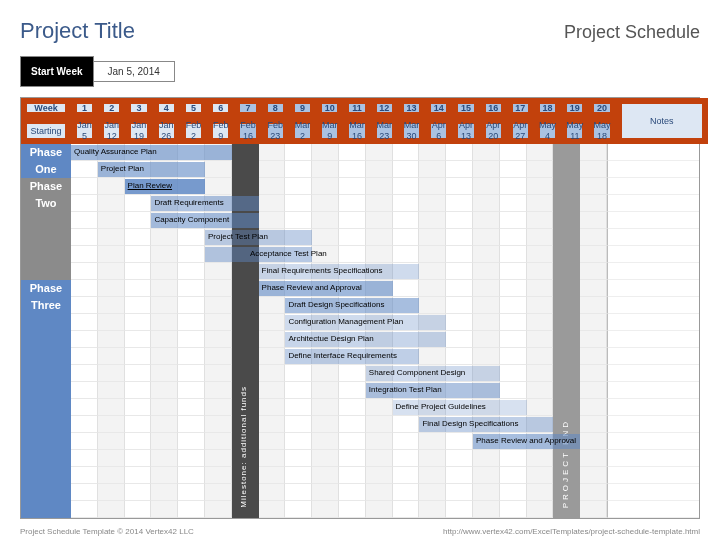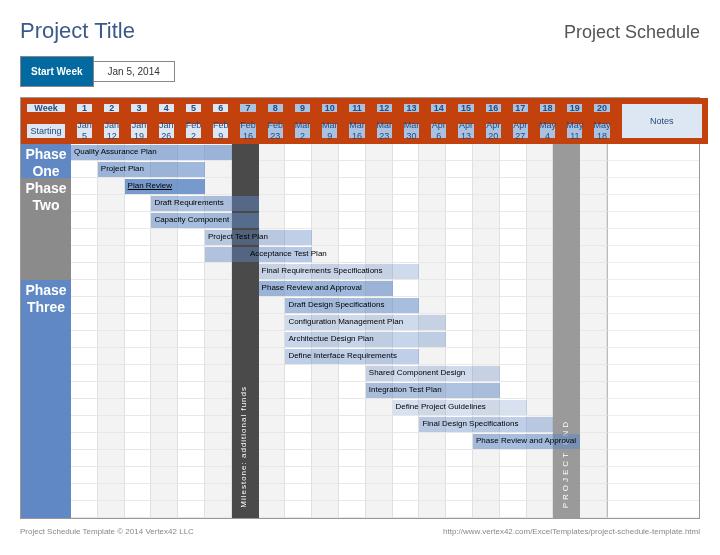--- a/index.html
+++ b/index.html
@@ -1,35 +1,35 @@
 <!DOCTYPE html>
 <html><head>
 <meta charset="utf-8">
 <style>
   * { box-sizing: border-box; margin: 0; padding: 0; }
   body { font-family: Arial, sans-serif; background: #fff; width: 720px; height: 555px; padding: 18px 20px 10px; color: #333; }
   .header { display: flex; justify-content: space-between; align-items: baseline; margin-bottom: 12px; }
   .title { color: #3b5a8a; font-size: 22px; font-weight: 400; }
   .subtitle { color: #555; font-size: 18px; font-weight: 400; }
   .startweek-row { display: flex; align-items: center; margin-bottom: 10px; }
-  .startweek-label { background: #0369a1; color: #fff; font-size: 10px; font-weight: bold; padding: 9px 10px; border: 1px solid #888; }
+  .startweek-label { background: #000000; color: #fff; font-size: 10px; font-weight: bold; padding: 9px 10px; border: 1px solid #888; }
   .startweek-value { background: #fff; color: #333; font-size: 10px; padding: 4px 14px; border: 1px solid #888; border-left: none; }
   .chart { border: 1px solid #999; position: relative; }
   .chart-header { display: flex; }
   .rowlabel-col { width: 50px; flex-shrink: 0; }
   .weeks-col { flex: 1; display: flex; }
   .notes-col { width: 92px; flex-shrink: 0; }
   .hdr-cell { font-size: 9px; color: #2a4a7a; text-align: center; border: 6px solid #c2410c; background: #dde7f3; display: flex; align-items: center; justify-content: center; }
   .hdr-week { height: 20px; font-weight: bold; }
   .hdr-start { height: 26px; flex-direction: column; line-height: 1.2; }
   .wkcol { flex: 1; min-width: 0; }
   .notes-hdr { height: 46px; }
   .chart-body { position: relative; }
   .row { display: flex; height: 17px; }
-  .phase-cell { width: 50px; flex-shrink: 0; color: #fff; font-size: 14px; font-weight: bold; text-align: center; padding-top: 2px; }
+  .phase-cell { width: 50px; flex-shrink: 0; color: #fff; font-size: 11px; font-weight: bold; text-align: center; padding-top: 2px; }
   .ph-blue { background: #5f88c4; }
   .ph-gray { background: #8b8b8b; }
   .grid-area { flex: 1; position: relative; display: flex; }
   .gcell { flex: 1; border-right: 1px solid #e0e0e0; }
   .gcell.alt { background: #f3f3f3; }
   .row .gcell { border-bottom: 1px solid #e8e8e8; }
   .notes-cell { width: 92px; flex-shrink: 0; border-left: 1px solid #bbb; border-bottom: 1px solid #eee; }
   .bars { position: absolute; top: 0; left: 50px; right: 92px; bottom: 0; pointer-events: none; }
   .bar { position: absolute; height: 15px; font-size: 8px; color: #000; padding: 2px 3px; white-space: nowrap; overflow: visible; }
   .pillar { position: absolute; top: 0; bottom: 0; }

